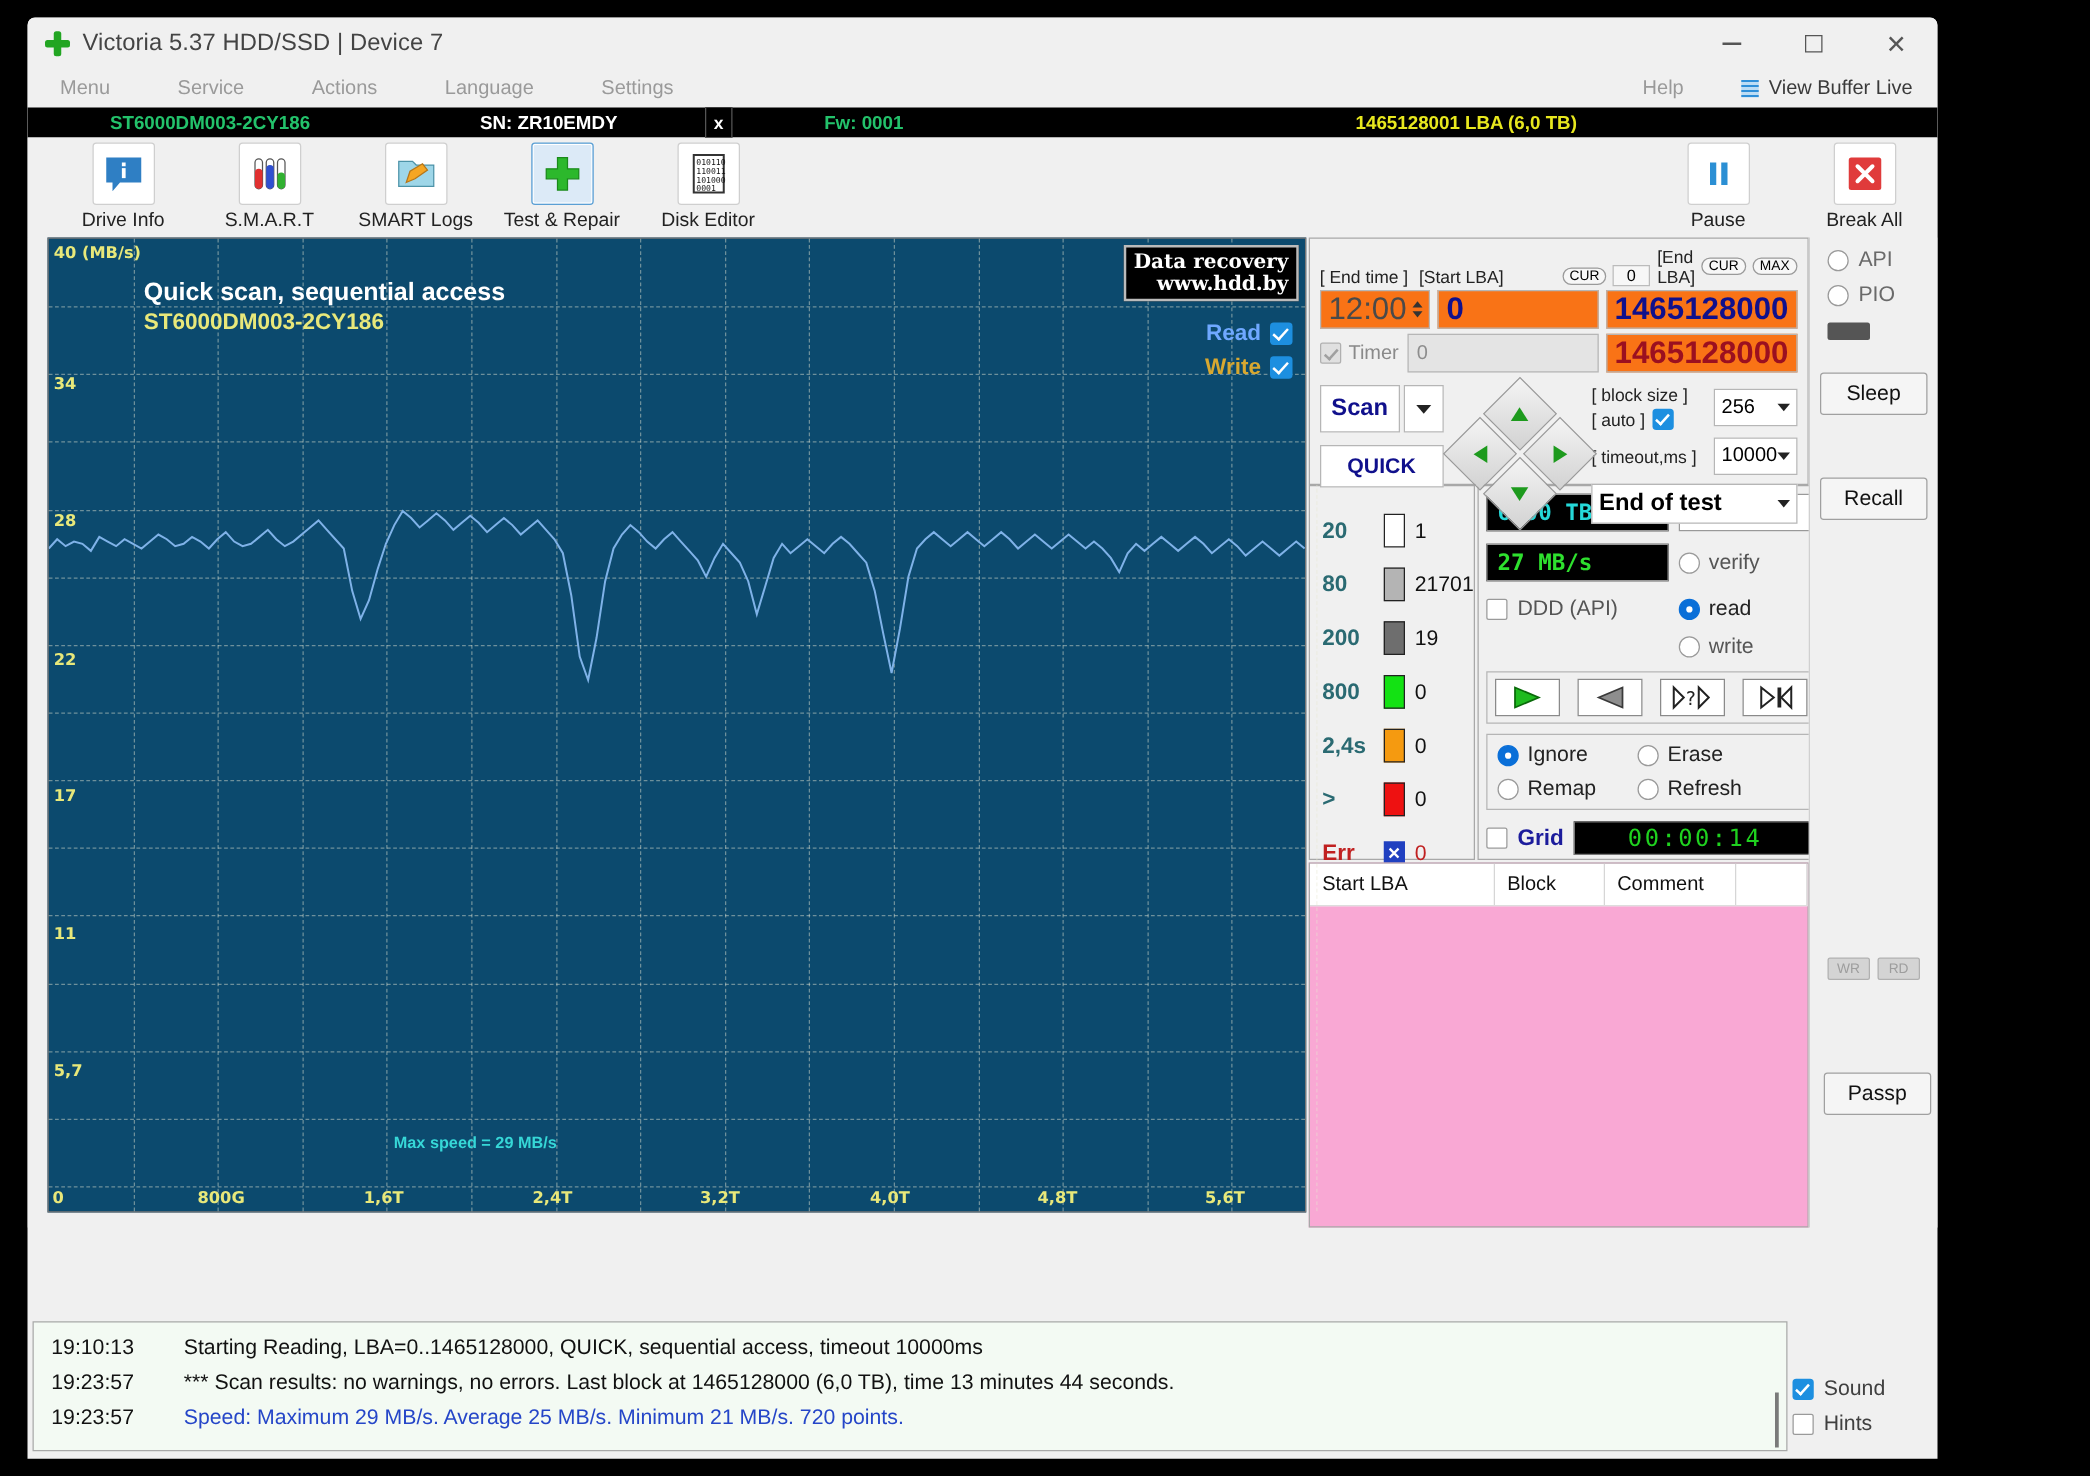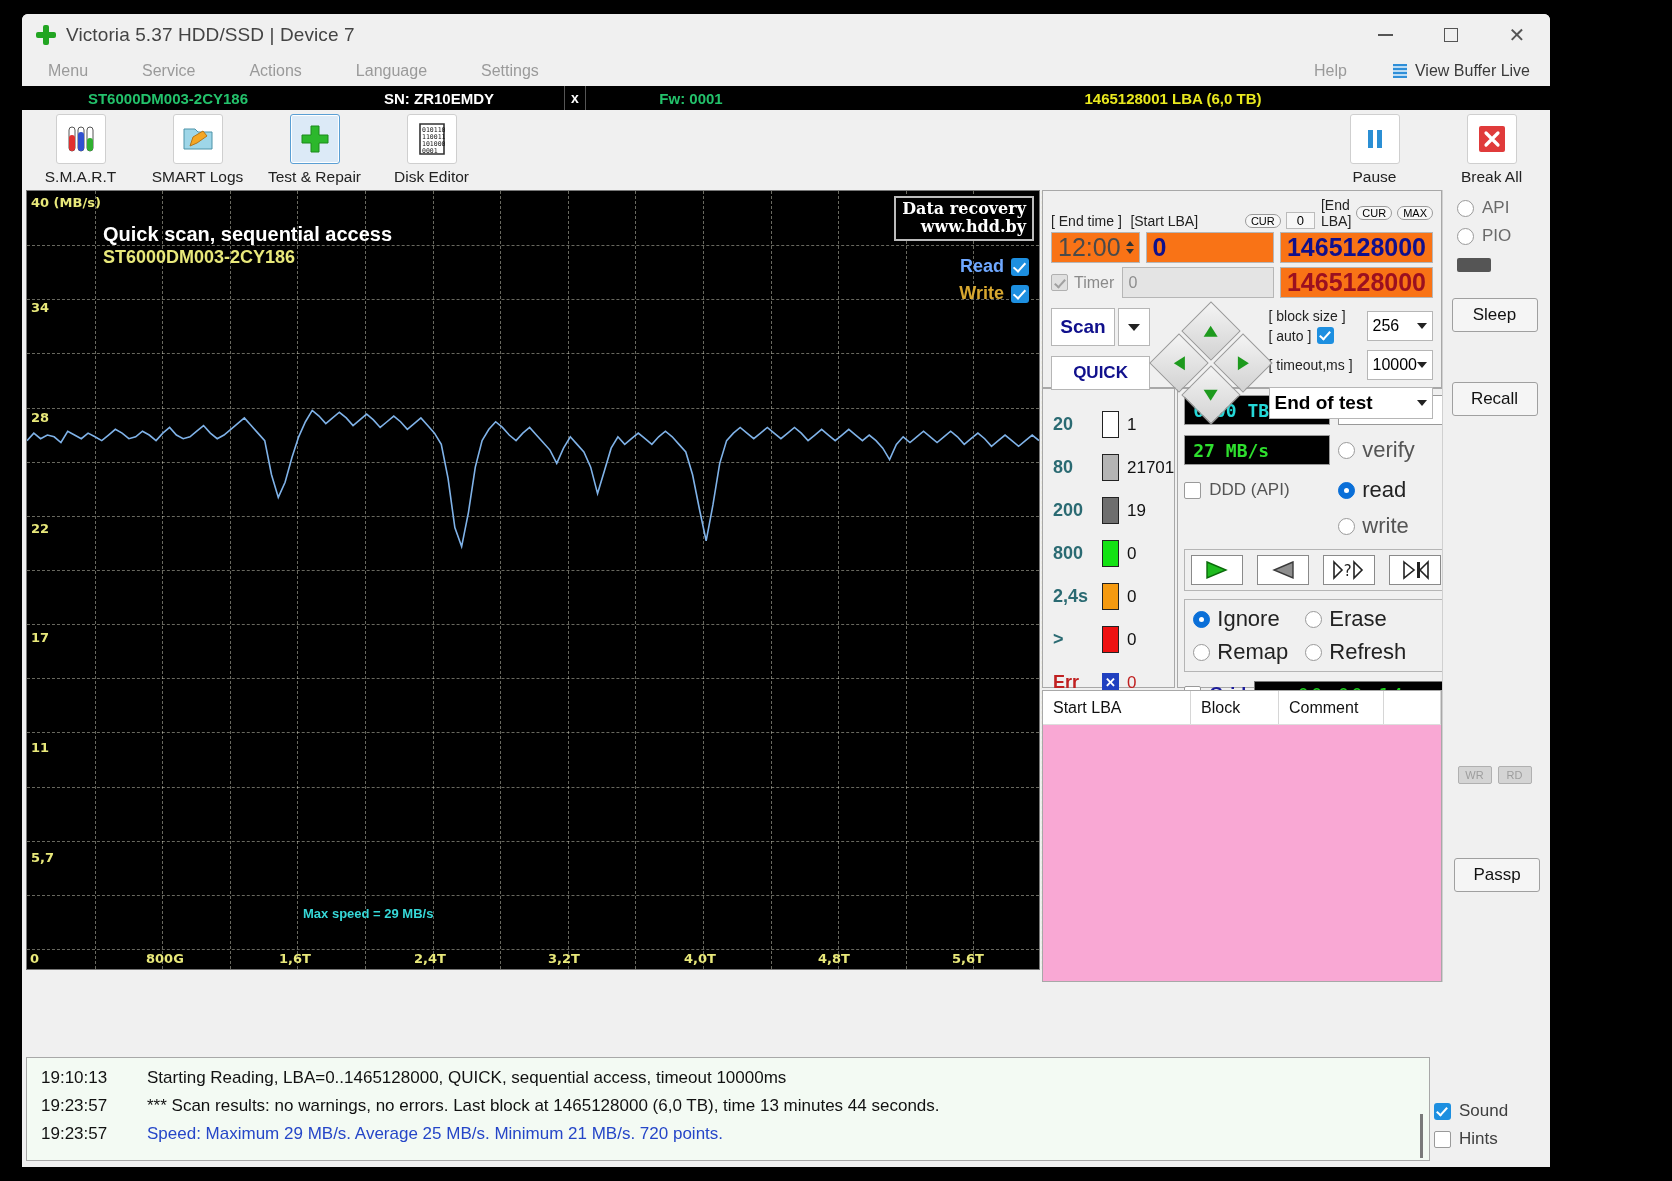--- a/index.html
+++ b/index.html
@@ -60,21 +60,21 @@
   .tb-ico { width:50px; height:50px; background:#fff; border:1px solid #cfcfcf; border-radius:3px;
             display:flex; align-items:center; justify-content:center; position:relative; }
   .tb-ico.sel { background:#dceaf7; border:1px solid #5a9fd4; box-shadow:inset 0 0 0 1px #fff; }
   .tb-lbl { font-size:15.5px; color:#222; margin-top:4px; white-space:nowrap; }
   .tb-right { margin-left:auto; display:flex; padding-right:0; }
 
   
   .body { display:flex; height:792px; background:#f0f0f0; }
 
   
-  .graphwrap { width:1014px; height:780px; background:#000000; margin-left:4px; position:relative;
+  .graphwrap { width:1014px; height:780px; background:#0c4a6e; margin-left:16px; position:relative;
                border:1px solid #777; }
   .graph { position:absolute; inset:0; }
   .gline { position:absolute; border-top:1px dashed rgba(230,230,210,.45); left:0; right:0; height:0;}
   .gvline{ position:absolute; border-left:1px dashed rgba(230,230,210,.45); top:0; bottom:0; width:0;}
   .ylab { position:absolute; left:4px; color:#e8e87a; font-size:13px; font-weight:bold;
           font-family:"DejaVu Sans", sans-serif; }
   .xlab { position:absolute; bottom:3px; color:#e8e87a; font-size:13px; font-weight:bold;
           font-family:"DejaVu Sans", sans-serif; }
   .gtitle { position:absolute; left:76px; top:32px; color:#fff; font-size:20px; font-weight:bold; }
   .gsub   { position:absolute; left:76px; top:56px; color:#e8e87a; font-size:18px; font-weight:bold;}
@@ -132,21 +132,21 @@
   .ctrls { flex:1; border:1px solid #a8a8a8; background:#f0f0f0; margin-left:2px; padding:6px; }
   .lcd { background:#000; border:1px solid #999; height:30px; display:flex; align-items:center;
          padding-left:8px; font-family:"DejaVu Sans Mono", monospace; font-size:18px; font-weight:bold;}
   .lcd.cyan { color:#25d9d9; } .lcd.green { color:#2ee02e; }
   .wbox { background:#fff; border:1px solid #999; height:30px; display:flex; align-items:center;
           justify-content:center; gap:26px; font-size:18px; font-weight:bold; color:#111;}
   .radio { width:17px;height:17px;border-radius:50%;border:1px solid #9a9a9a;background:#fff;
            display:inline-block; position:relative; }
   .radio.on { background:#0a6fd8; border-color:#0a6fd8; }
   .radio.on::after{content:"";position:absolute;left:5px;top:5px;width:5px;height:5px;border-radius:50%;background:#fff;}
-  .optrow { display:flex; align-items:center; gap:7px; font-size:22px; color:#222; }
+  .optrow { display:flex; align-items:center; gap:7px; font-size:17px; color:#222; }
   .tapebtn { width:52px;height:30px;background:#fff;border:1px solid #8a8a8a; display:flex;
              align-items:center; justify-content:center; }
   .timerlcd { background:#000; border:1px solid #777; height:27px; flex:1; margin-left:8px;
               display:flex; align-items:center; justify-content:center;
               font-family:"DejaVu Sans Mono", monospace; font-size:19px; color:#1fd21f; letter-spacing:2px;}
 
   
   .table { flex:1; border:1px solid #a8a8a8; background:#f9a8d4; margin-top:2px; }
   .thead { display:flex; height:34px; background:#fff; border-bottom:1px solid #ddd; }
   .th { font-size:16px; color:#111; display:flex; align-items:center; padding-left:10px;
@@ -211,20 +211,30 @@
   <div class="drivebar">
     <div class="cell db-model">ST6000DM003-2CY186</div>
     <div class="cell db-sn">SN: ZR10EMDY</div>
     <div class="cell db-x">x</div>
     <div class="cell db-fw">Fw: 0001</div>
     <div class="cell db-lba">1465128001 LBA (6,0 TB)</div>
   </div>
 
   <div class="toolbar">
 
+    <div class="tb-item first">
+      <div class="tb-ico">
+        <svg width="34" height="34" viewBox="0 0 34 34">
+          <path d="M3 4h28v20H14l-6 7v-7H3z" fill="#2f7fc4"></path>
+          <rect x="15.5" y="8" width="3" height="3" fill="#fff"></rect>
+          <rect x="15.5" y="12.5" width="3" height="8" fill="#fff"></rect>
+        </svg>
+      </div>
+      <div class="tb-lbl">Drive Info</div>
+    </div>
 
     <div class="tb-item">
       <div class="tb-ico">
         <svg width="34" height="34" viewBox="0 0 34 34">
           <rect x="5" y="5" width="6" height="24" rx="3" fill="#fff" stroke="#555"></rect>
           <rect x="5" y="13" width="6" height="16" rx="3" fill="#e03030"></rect>
           <rect x="14" y="5" width="6" height="24" rx="3" fill="#fff" stroke="#555"></rect>
           <rect x="14" y="10" width="6" height="19" rx="3" fill="#3050d0"></rect>
           <rect x="23" y="5" width="6" height="24" rx="3" fill="#fff" stroke="#555"></rect>
           <rect x="23" y="16" width="6" height="13" rx="3" fill="#30b030"></rect>

